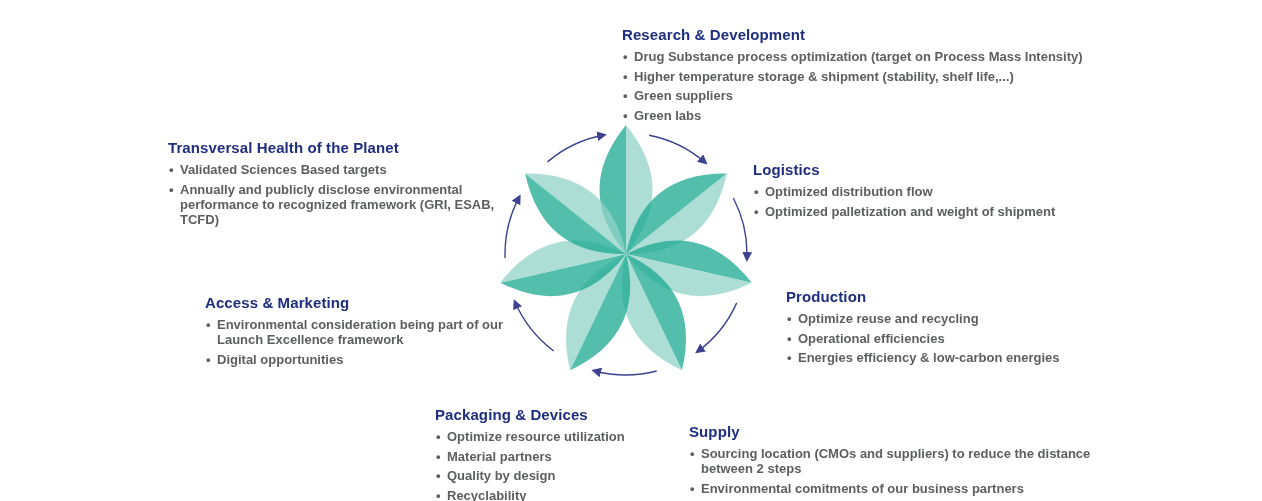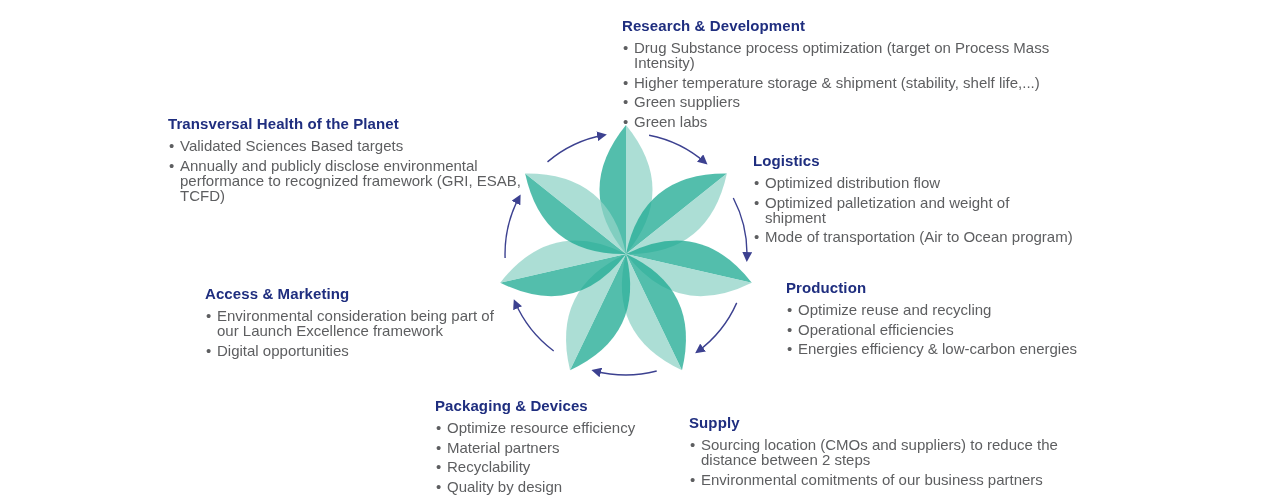--- a/index.html
+++ b/index.html
@@ -5,40 +5,41 @@
   html,body { margin:0; padding:0; }
   body {
     width:1262px; height:501px;
     background:#ffffff;
     font-family:"Liberation Sans", sans-serif;
     position:relative;
     overflow:hidden;
   }
   .section { position:absolute; }
   .section h3 {
-    margin:7px 0 5px 0;
+    margin:16px 0 5px 0;
     font-size:15px; line-height:18px; font-weight:700;
     color:var(--heading-color,#1f2e7f);
     letter-spacing:.1px;
   }
   .section ul { margin:0; padding:0; list-style:none; }
   .section li {
     position:relative;
     padding-left:12px;
-    font-size:15px; line-height:15px;
+    font-size:13px; line-height:15px;
     margin:0 0 4.5px 0;
     color:var(--body-color,#5d5e60);
+    font-weight:bold;
   }
   .section li::before {
     content:"\2022";
     position:absolute; left:1px; top:0;
     color:var(--body-color,#5d5e60);
   }
   .s-research    { left:622px; top:10px;  width:480px; }
-  .s-transversal { left:168px; top:108px; width:362px; }
+  .s-transversal { left:168px; top:123px; width:362px; }
   .s-logistics   { left:753px; top:145px; width:320px; }
   .s-access      { left:205px; top:278px; width:300px; }
   .s-production  { left:786px; top:272px; width:300px; }
   .s-packaging   { left:435px; top:390px; width:262px; }
   .s-supply      { left:689px; top:407px; width:402px; }
   #flower {
     position:absolute; left:481px; top:109px;
     width:290px; height:290px;
   }
 </style>
@@ -108,21 +109,20 @@
     <li>Validated Sciences Based targets</li>
     <li>Annually and publicly disclose environmental performance to recognized framework (GRI, ESAB, TCFD)</li>
   </ul>
 </div>
 
 <div class="section s-logistics">
   <h3>Logistics</h3>
   <ul>
     <li>Optimized distribution flow</li>
     <li>Optimized palletization and weight of shipment</li>
-    <li>Mode of transportation (Air to Ocean program)</li>
   </ul>
 </div>
 
 <div class="section s-access">
   <h3>Access &amp; Marketing</h3>
   <ul>
     <li>Environmental consideration being part of our Launch Excellence framework</li>
     <li>Digital opportunities</li>
   </ul>
 </div>
@@ -132,24 +132,24 @@
   <ul>
     <li>Optimize reuse and recycling</li>
     <li>Operational efficiencies</li>
     <li>Energies efficiency &amp; low-carbon energies</li>
   </ul>
 </div>
 
 <div class="section s-packaging">
   <h3>Packaging &amp; Devices</h3>
   <ul>
-    <li>Optimize resource efficiency</li>
+    <li>Optimize resource utilization</li>
     <li>Material partners</li>
+    <li>Quality by design</li>
     <li>Recyclability</li>
-    <li>Quality by design</li>
   </ul>
 </div>
 
 <div class="section s-supply">
   <h3>Supply</h3>
   <ul>
     <li>Sourcing location (CMOs and suppliers) to reduce the distance between 2 steps</li>
     <li>Environmental comitments of our business partners</li>
   </ul>
 </div>

